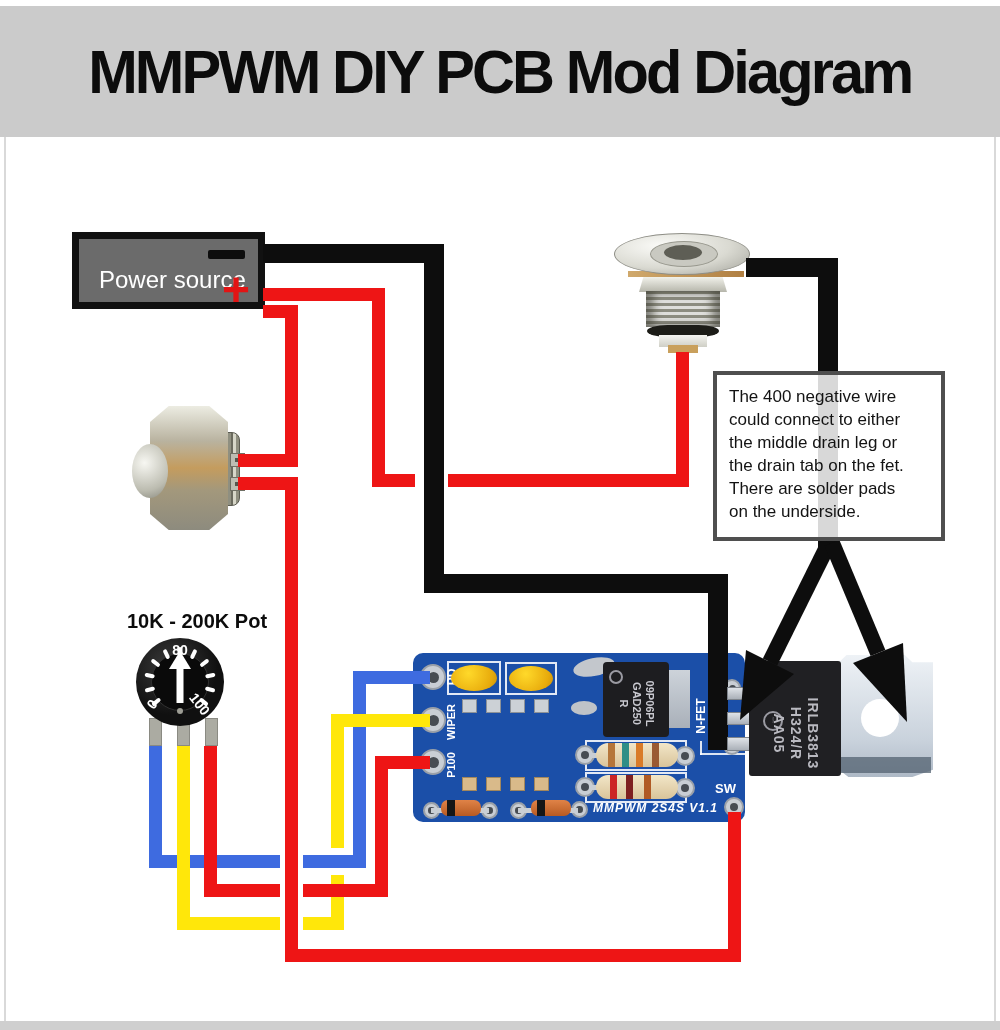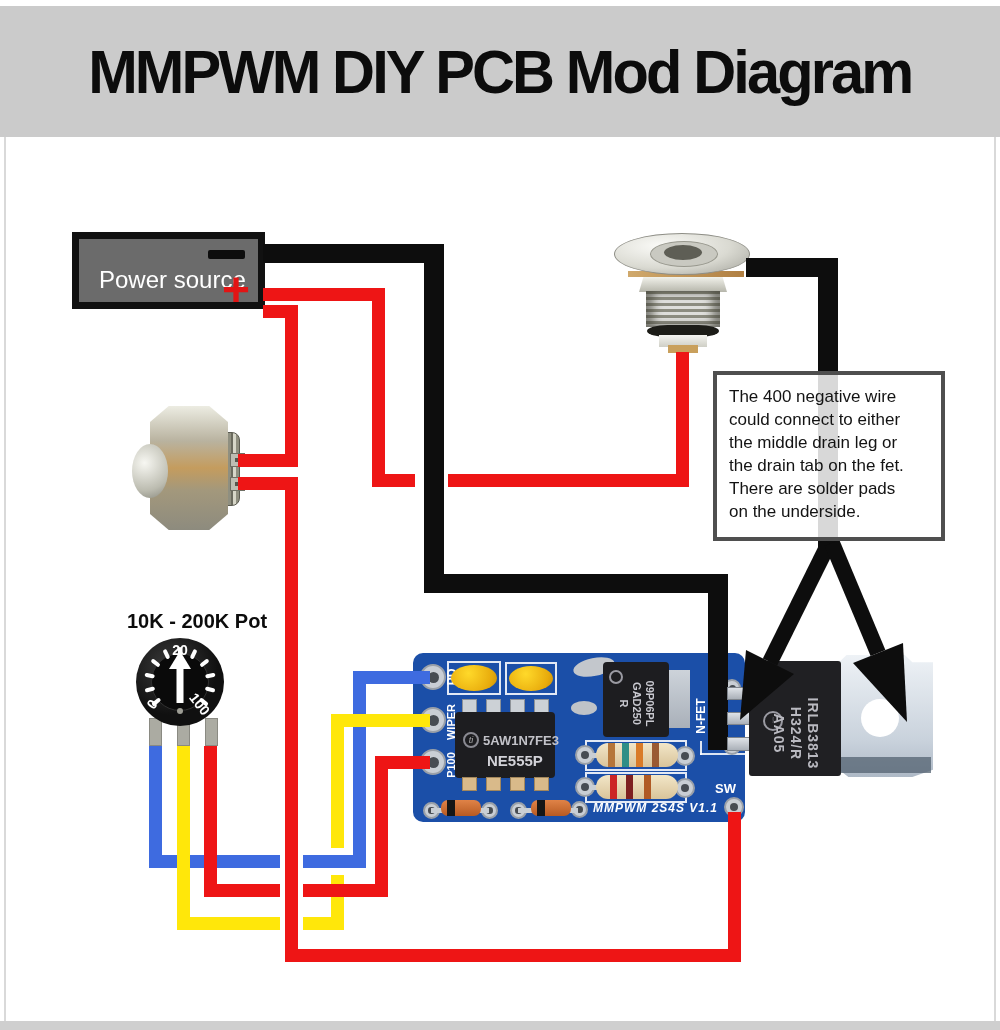--- a/index.html
+++ b/index.html
@@ -138,21 +138,21 @@
   <div class="abs tick" style="transform:translate(-50%,-50%) rotate(-104deg) translateY(-31px);"></div>
   <div class="abs tick" style="transform:translate(-50%,-50%) rotate(-78deg) translateY(-31px);"></div>
   <div class="abs tick" style="transform:translate(-50%,-50%) rotate(-52deg) translateY(-31px);"></div>
   <div class="abs tick" style="transform:translate(-50%,-50%) rotate(-26deg) translateY(-31px);"></div>
   <div class="abs tick" style="transform:translate(-50%,-50%) rotate(0deg) translateY(-30px);"></div>
   <div class="abs tick" style="transform:translate(-50%,-50%) rotate(26deg) translateY(-31px);"></div>
   <div class="abs tick" style="transform:translate(-50%,-50%) rotate(52deg) translateY(-31px);"></div>
   <div class="abs tick" style="transform:translate(-50%,-50%) rotate(78deg) translateY(-31px);"></div>
   <div class="abs tick" style="transform:translate(-50%,-50%) rotate(104deg) translateY(-31px);"></div>
   <div class="abs tick" style="transform:translate(-50%,-50%) rotate(130deg) translateY(-31px);"></div>
-  <div class="abs lab" style="left:50%;top:4px;transform:translateX(-50%);">20</div>
+  <div class="abs lab" style="left:50%;top:4px;transform:translateX(-50%);">80</div>
   <div class="abs lab" style="left:12px;top:58px;transform:rotate(-52deg);">0</div>
   <div class="abs lab" style="left:52px;top:58px;transform:rotate(52deg);">100</div>
   <div class="abs stem"></div>
   <div class="abs head"></div>
   <div class="abs dot"></div>
 </div>
 
 <div class="abs pcb">
 
   <div class="abs pad" style="left:7px;top:11px;width:26px;height:26px;"></div>
@@ -164,25 +164,20 @@
 
   <div class="abs silk" style="left:34px;top:8px;width:54px;height:34px;"></div>
   <div class="abs silk" style="left:92px;top:9px;width:52px;height:33px;"></div>
   <div class="abs cap" style="left:38px;top:12px;width:46px;height:26px;"></div>
   <div class="abs cap" style="left:96px;top:13px;width:44px;height:25px;"></div>
 
   <div class="abs ic-pin-t" style="left:49px;top:46px;"></div>
   <div class="abs ic-pin-t" style="left:73px;top:46px;"></div>
   <div class="abs ic-pin-t" style="left:97px;top:46px;"></div>
   <div class="abs ic-pin-t" style="left:121px;top:46px;"></div>
-  <div class="abs ic" style="left:42px;top:59px;width:100px;height:66px;">
-    <div class="abs" style="left:8px;top:20px;width:16px;height:16px;border-radius:50%;border:2px solid #8a8a92;box-sizing:border-box;color:#aaa;font-size:9px;font-style:italic;text-align:center;line-height:12px;">ti</div>
-    <div class="abs" style="left:28px;top:21px;color:#c2c2c8;font-size:13px;font-weight:bold;">5AW1N7FE3</div>
-    <div class="abs" style="left:32px;top:40px;color:#d2d2d8;font-size:15px;font-weight:bold;">NE555P</div>
-  </div>
   <div class="abs ic-pin-b" style="left:49px;top:124px;"></div>
   <div class="abs ic-pin-b" style="left:73px;top:124px;"></div>
   <div class="abs ic-pin-b" style="left:97px;top:124px;"></div>
   <div class="abs ic-pin-b" style="left:121px;top:124px;"></div>
 
   <div class="abs" style="left:160px;top:5px;width:42px;height:18px;border-radius:50%;background:#c3c7cc;transform:rotate(-12deg);"></div>
   <div class="abs" style="left:158px;top:48px;width:26px;height:14px;border-radius:50%;background:#bfc3c8;"></div>
   <div class="abs" style="left:255px;top:17px;width:22px;height:58px;background:linear-gradient(#cdd3da,#a9b0b9);"></div>
   <div class="abs ic" style="left:190px;top:9px;width:66px;height:75px;">
     <div class="abs" style="left:6px;top:8px;width:14px;height:14px;border-radius:50%;border:2px solid #9a9aa2;box-sizing:border-box;"></div>

